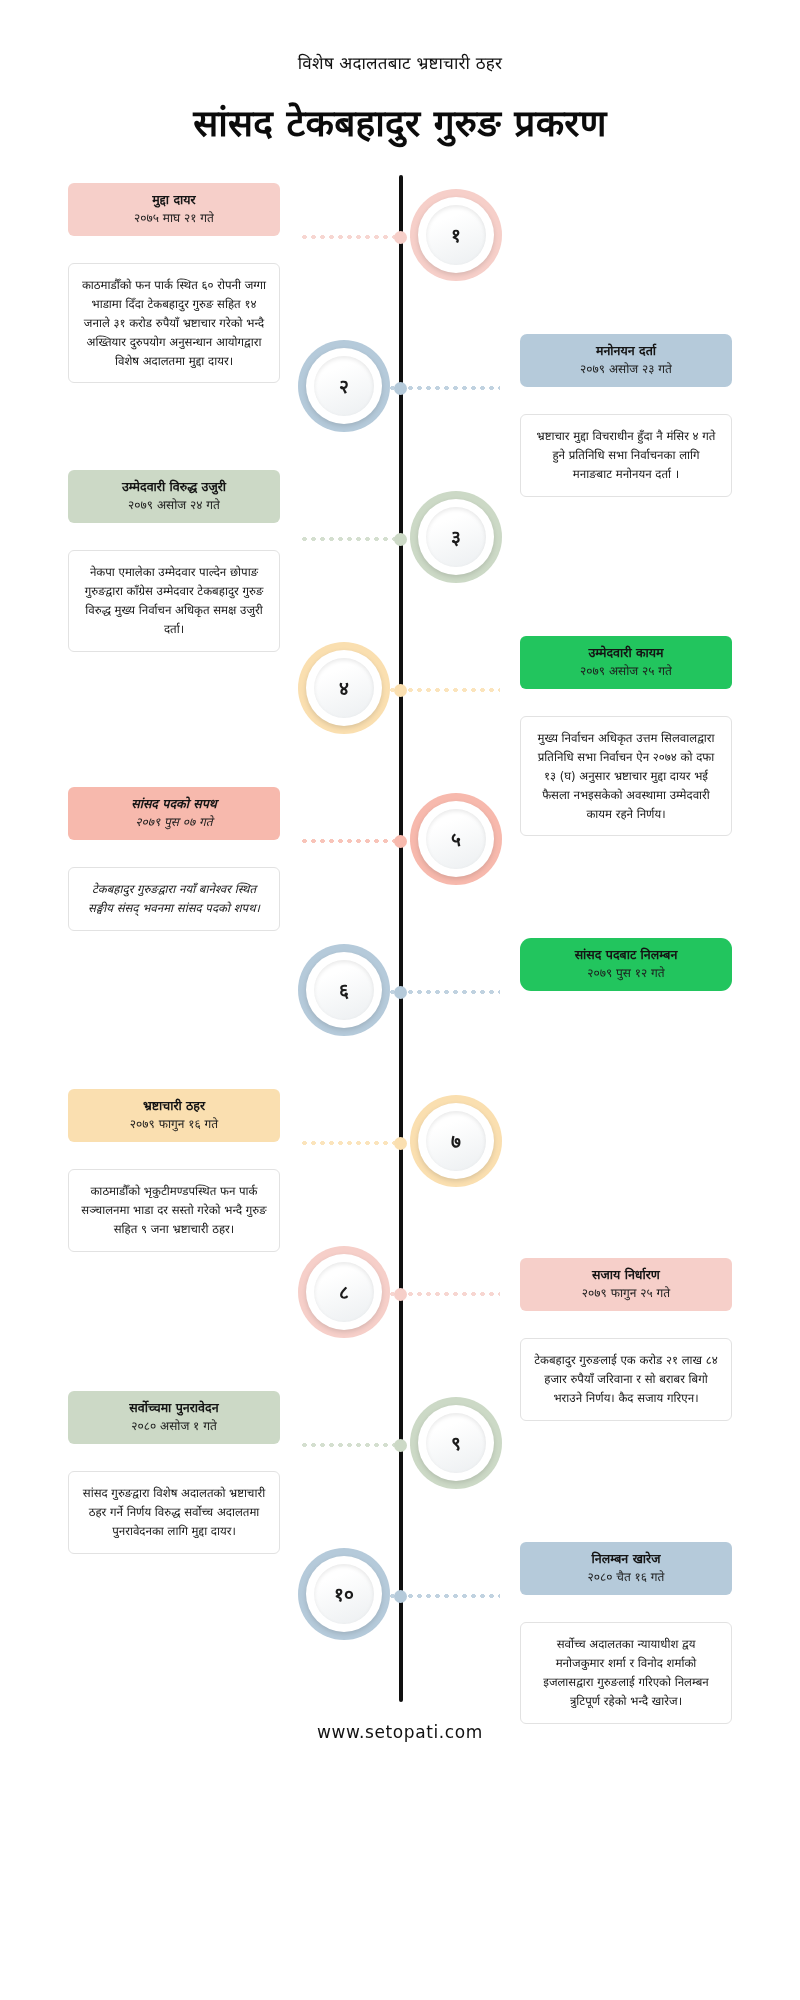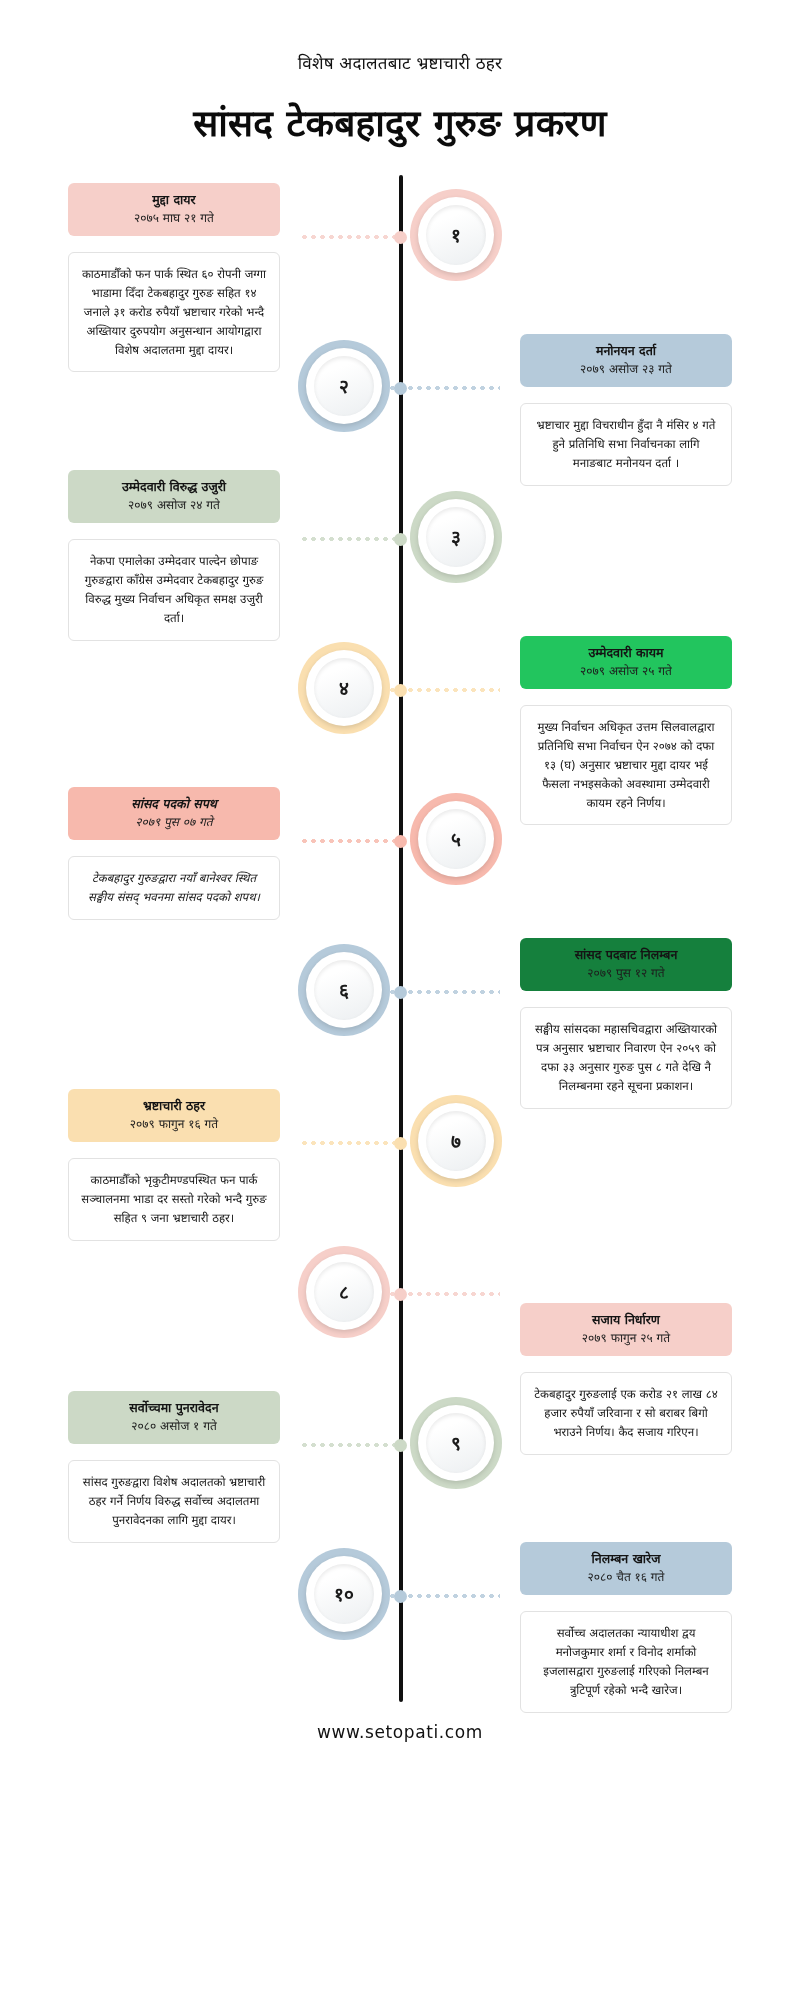--- a/index.html
+++ b/index.html
@@ -92,21 +92,21 @@
     display: block;
   }
   .label .date {
     font-size: 12px;
     color: #1d1d1d;
     display: block;
     margin-top: 1px;
   }
 
   .body {
-    margin-top: 16px;
+    margin-top: 27px;
     border: 1px solid #e2e2e2;
     border-radius: 6px;
     background: #fff;
     padding: 12px 11px 12px;
     font-size: 11.6px;
     line-height: 1.62;
     text-align: center;
     color: #151515;
   }
 
@@ -242,25 +242,24 @@
     <div class="medal" style="background: rgb(247, 185, 173); top: 618px; left: 410px;">
       <div class="ring2">
         <div class="ring3">
           <span class="num">५</span>
         </div>
       </div>
     </div>
     <div class="connector" style="color: rgb(181, 202, 218); top: 815px; left: 352px; width: 148px;"></div>
     <div class="spine-dot" style="background: rgb(181, 202, 218); left: 394px; top: 810.5px;"></div>
     <div class="block right" style="top: 763px;">
-      <div class="label" style="background: #15803d;">
+      <div class="label" style="background: #22c55e; border-radius: 11px;">
         <span class="title">सांसद पदबाट निलम्बन</span>
         <span class="date">२०७९ पुस १२ गते</span>
       </div>
-      <div class="body">सङ्घीय सांसदका महासचिवद्वारा अख्तियारको पत्र अनुसार भ्रष्टाचार निवारण ऐन २०५९ को दफा ३३ अनुसार गुरुङ पुस ८ गते देखि नै निलम्बनमा रहने सूचना प्रकाशन।</div>
     </div>
     <div class="medal" style="background: rgb(181, 202, 218); top: 769px; left: 298px;">
       <div class="ring2">
         <div class="ring3">
           <span class="num">६</span>
         </div>
       </div>
     </div>
     <div class="connector" style="color: rgb(250, 223, 176); top: 966px; left: 300px; width: 148px;"></div>
     <div class="spine-dot" style="background: rgb(250, 223, 176); left: 394px; top: 961.5px;"></div>
@@ -273,21 +272,21 @@
     </div>
     <div class="medal" style="background: rgb(250, 223, 176); top: 920px; left: 410px;">
       <div class="ring2">
         <div class="ring3">
           <span class="num">७</span>
         </div>
       </div>
     </div>
     <div class="connector" style="color: rgb(246, 207, 201); top: 1117px; left: 352px; width: 148px;"></div>
     <div class="spine-dot" style="background: rgb(246, 207, 201); left: 394px; top: 1112.5px;"></div>
-    <div class="block right" style="top: 1128px;">
+    <div class="block right" style="top: 1083px;">
       <div class="label" style="background: rgb(246, 207, 201);">
         <span class="title">सजाय निर्धारण</span>
         <span class="date">२०७९ फागुन २५ गते</span>
       </div>
       <div class="body">टेकबहादुर गुरुङलाई एक करोड २१ लाख ८४ हजार रुपैयाँ जरिवाना र सो बराबर बिगो भराउने निर्णय। कैद सजाय गरिएन।</div>
     </div>
     <div class="medal" style="background: rgb(246, 207, 201); top: 1071px; left: 298px;">
       <div class="ring2">
         <div class="ring3">
           <span class="num">८</span>

